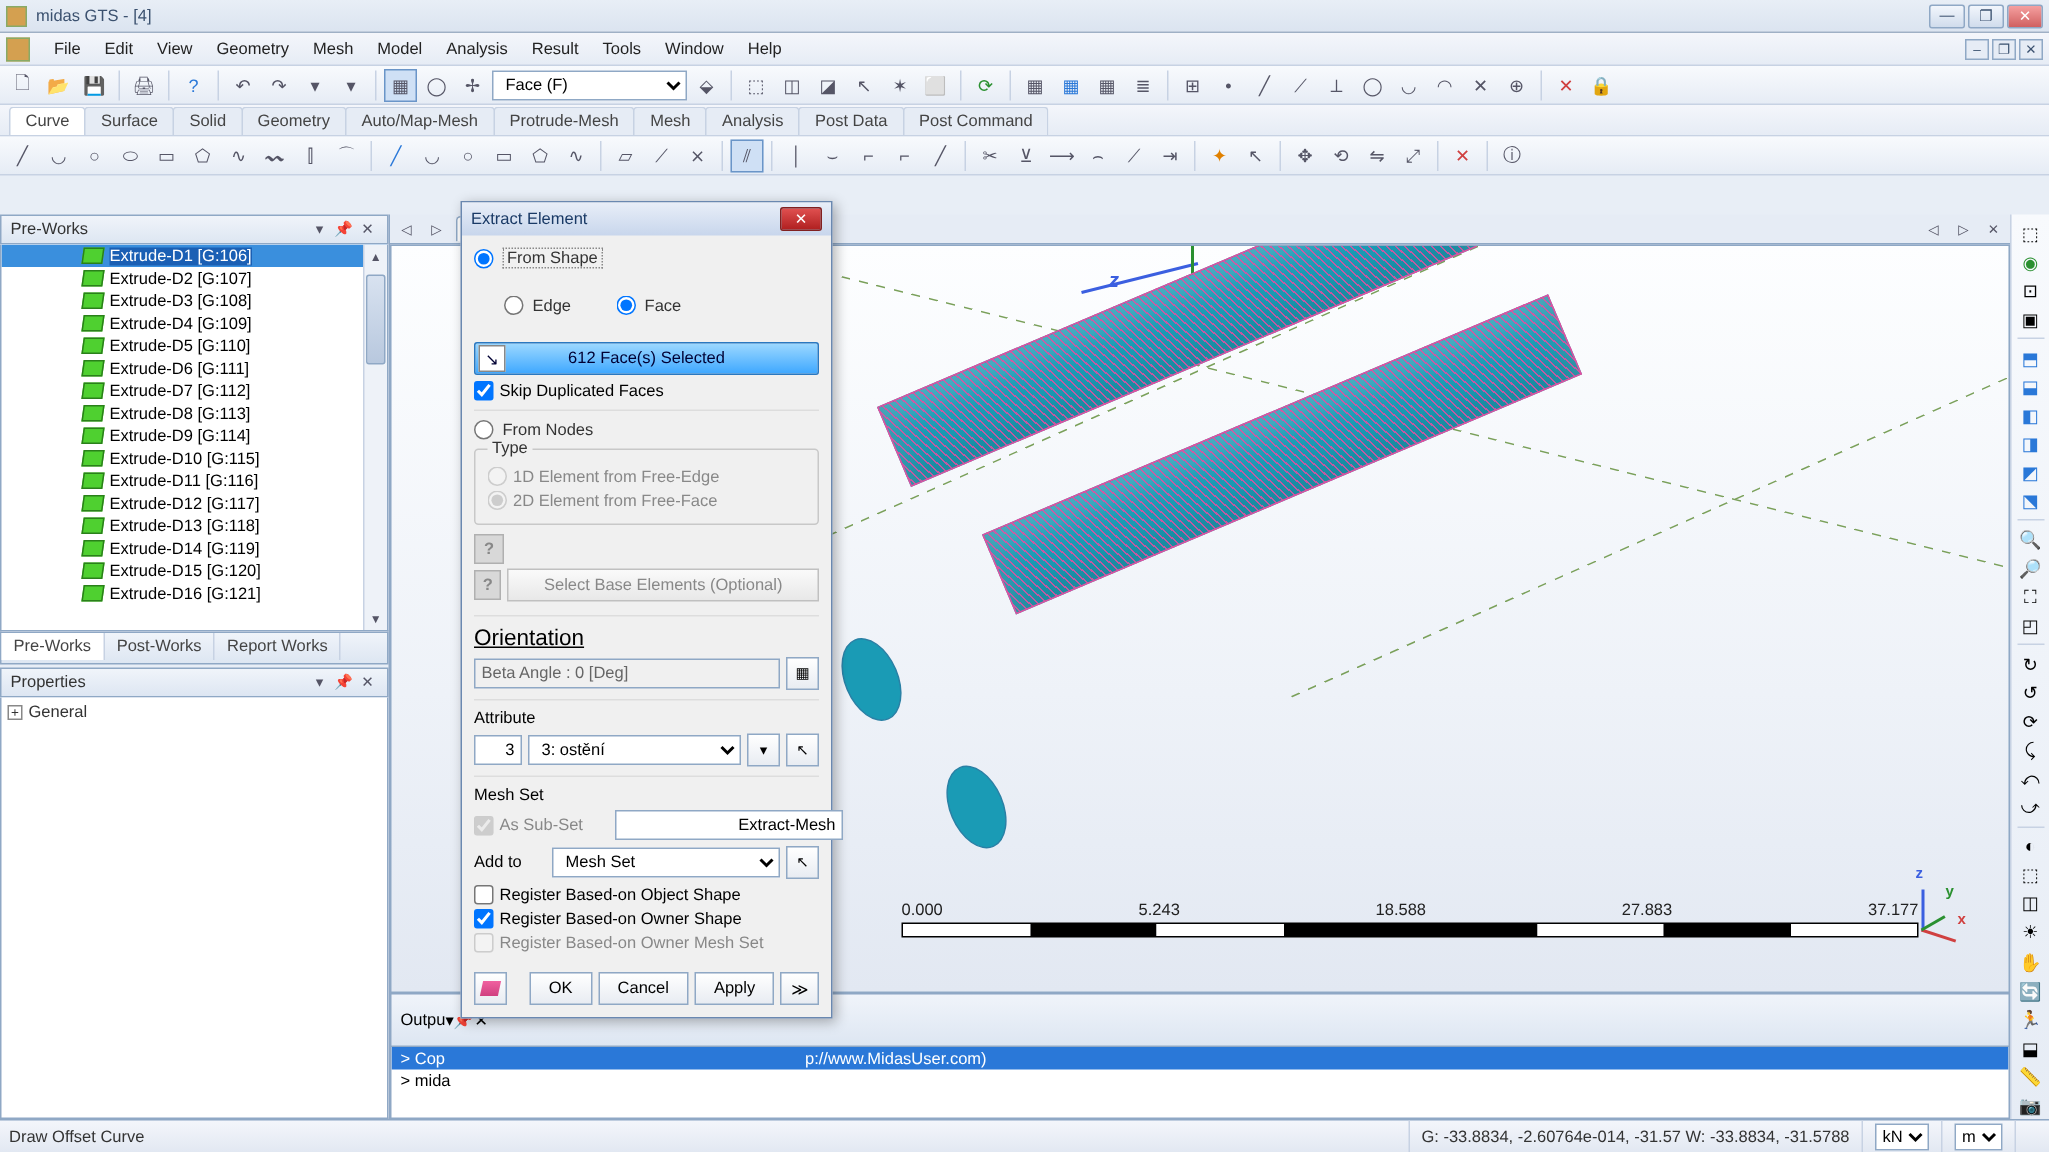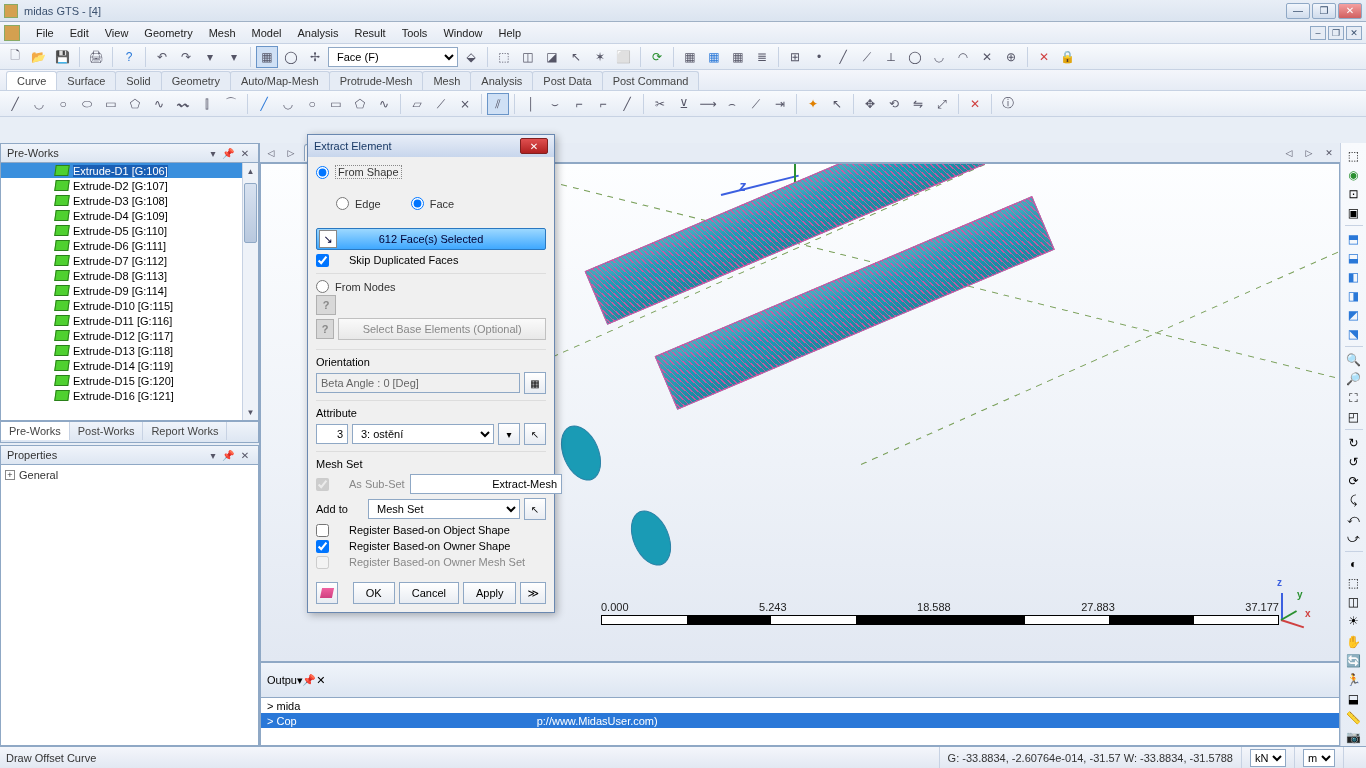--- a/index.html
+++ b/index.html
@@ -113,21 +113,21 @@
 .dlg-close { width:28px; height:16px; background:linear-gradient(#e05050,#b02020); border:1px solid #802020; border-radius:2px; color:#fff; display:flex; align-items:center; justify-content:center; font-size:10px;}
 .dlg-body { padding:6px 8px; }
 .grp { border:1px solid #c8c8c8; border-radius:3px; margin-bottom:6px; padding:8px 8px 6px; position:relative;}
 .grp-lbl { position:absolute; top:-7px; left:8px; background:#f0f0f0; padding:0 3px; font-size:11px; color:#333;}
 .radio-row { display:flex; align-items:center; gap:4px; margin:2px 0; color:#333;}
 .radio-row input[type=radio] { margin-right:2px;}
 .radio-sub { display:flex; gap:30px; padding-left:20px; margin:16px 0;}
 .sel-btn { width:100%; height:22px; background:linear-gradient(#9cd8ff,#3fa8ff); border:1px solid #2a78c0; border-radius:2px; display:flex; align-items:center; justify-content:center; color:#003; margin:4px 0;}
 .sel-btn .arr-icon { width:18px; height:18px; background:#fff; border:1px solid #888; margin-right:auto; margin-left:2px; display:flex; align-items:center; justify-content:center; font-size:11px;}
 .sel-btn .lbl { margin-right:auto; margin-left:-20px;}
-.chk-row { display:flex; align-items:flex-start; gap:20px; margin:3px 0;}
+.chk-row { display:flex; align-items:center; gap:4px; margin:3px 0;}
 .chk-row.disabled { color:#888;}
 .dlg-row { display:flex; align-items:center; gap:4px; margin:4px 0;}
 .dlg-row label { min-width:48px;}
 .dlg-input { flex:1; height:20px; border:1px solid #8fa8c5; background:#fff; padding:0 4px;}
 .dlg-input.ro { background:#f0f0f0; color:#666;}
 .smbtn { width:22px; height:22px; border:1px solid #8fa8c5; background:linear-gradient(#fff,#e8ecf2); display:flex; align-items:center; justify-content:center; font-size:10px;}
 .txtbox { height:20px; border:1px solid #8fa8c5; background:#fff; padding:0 4px; display:flex; align-items:center;text-align:right;}
 .node-btn { width:100%; height:22px; border:1px solid #c0c0c0; background:linear-gradient(#fafafa,#e8e8e8); color:#888; display:flex; align-items:center; justify-content:center; margin:3px 0;}
 .q-icon { width:20px; height:20px; background:#d8d8d8; border:1px solid #b0b0b0; display:flex; align-items:center; justify-content:center; color:#888; font-weight:bold; margin-right:4px;}
 .dlg-footer { display:flex; gap:4px; padding:4px 8px 8px; align-items:center;}
@@ -447,25 +447,25 @@
     </div>
 
     <div class="output-hdr">
       <span>Outpu</span>
       <div class="spacer"></div>
       <div class="pbtn">▾</div>
       <div class="pbtn">📌</div>
       <div class="pbtn">✕</div>
     </div>
     <div class="output-body">
-      <div class="line">&gt; mida</div>
       <div class="line hl">
         <span>&gt; Cop</span>
         <span style="margin-left:240px;">p://www.MidasUser.com)</span>
       </div>
+      <div class="line">&gt; mida</div>
     </div>
   </div>
 
   <div class="rightcol">
     <div class="rbtn">⬚</div>
     <div class="rbtn" style="color:#2a9030;">◉</div>
     <div class="rbtn">⊡</div>
     <div class="rbtn">▣</div>
     <div class="rsep"></div>
     <div class="rbtn" style="color:#2a78d8;">⬒</div>
@@ -543,30 +543,41 @@
     <label class="chk-row">
       <input type="checkbox" checked="" style="">
         <span>Skip Duplicated Faces</span>
     </label>
     <hr style="border:none; border-top:1px solid #ddd; margin:6px 0;">
 
     <div class="radio-row">
       <input type="radio" style="">
       <span>From Nodes</span>
     </div>
+    <div class="grp" style="margin-top:6px;">
+      <div class="grp-lbl">Type</div>
+      <label class="chk-row disabled">
+          <input type="radio" disabled="" style="">
+          <span>1D Element from Free-Edge</span>
+        </label>
+      <label class="chk-row disabled">
+          <input type="radio" disabled="" checked="" style="">
+          <span>2D Element from Free-Face</span>
+        </label>
+    </div>
     <div style="display:flex; align-items:center;">
       <div class="q-icon">?</div>
     </div>
     <div style="display:flex; align-items:center;">
       <div class="q-icon">?</div>
       <div class="node-btn">Select Base Elements (Optional)</div>
     </div>
     <hr style="border:none; border-top:1px solid #ddd; margin:6px 0;">
 
-    <div style="font-size:11px; margin-bottom:2px;">Orientation</div>
+    <div style="font-size:15px; margin-bottom:2px;text-decoration:underline;">Orientation</div>
     <div class="dlg-row">
       <div class="txtbox dlg-input ro" style="flex:1;">Beta Angle : 0 [Deg]</div>
       <div class="smbtn">▦</div>
     </div>
     <hr style="border:none; border-top:1px solid #ddd; margin:6px 0;">
 
     <div style="font-size:11px; margin-bottom:2px;">Attribute</div>
     <div class="dlg-row">
       <div class="txtbox" style="width:32px; justify-content:flex-end;">3</div>
       <select class="dlg-input"><option>3: ostění</option></select>

